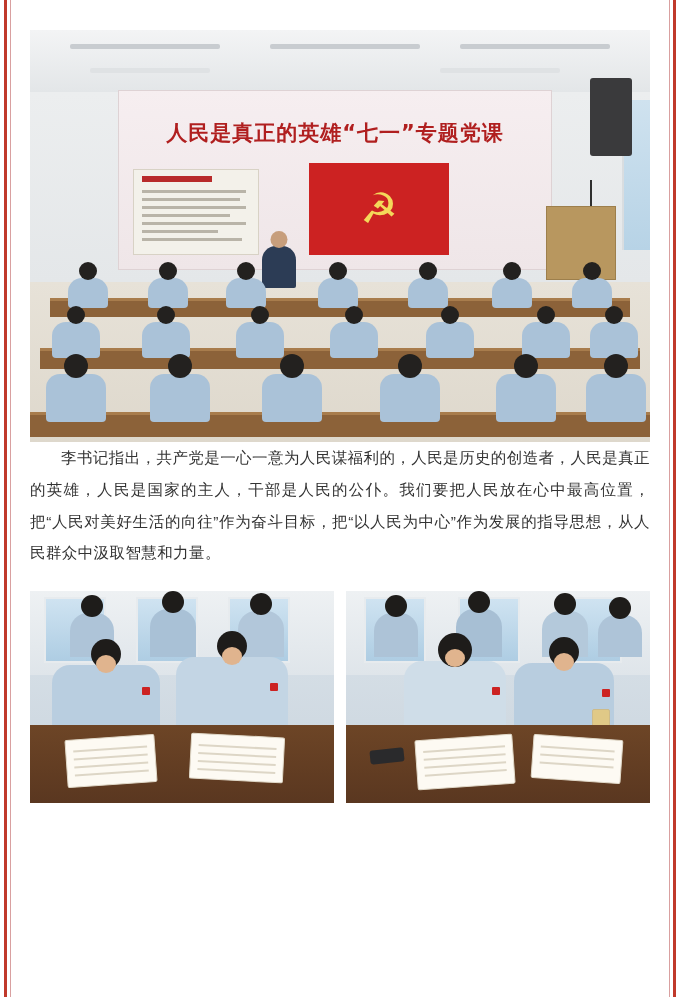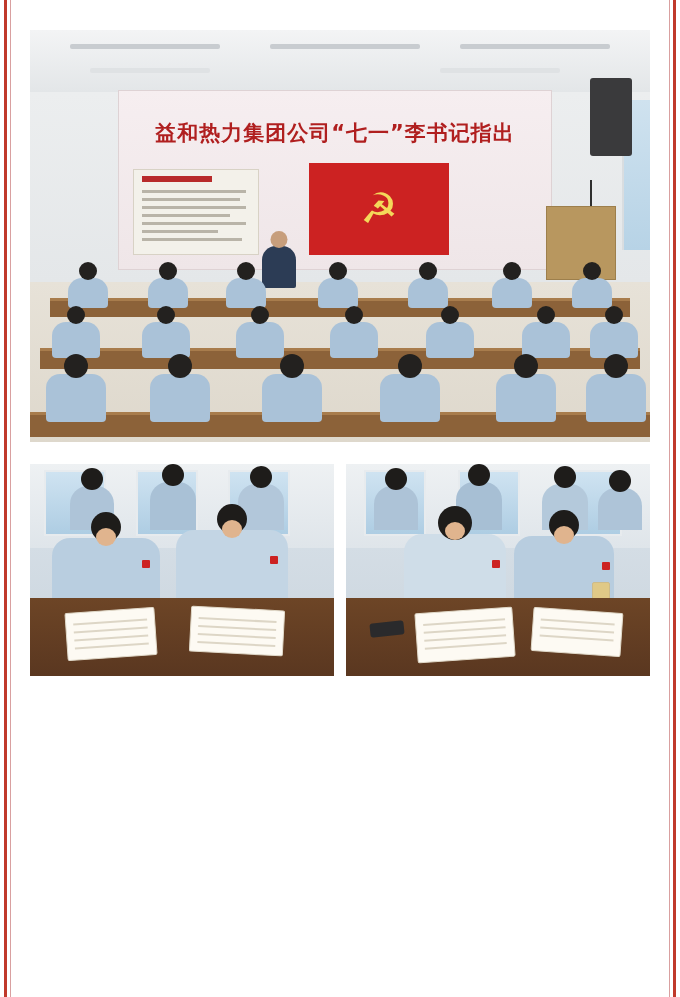--- a/index.html
+++ b/index.html
@@ -248,21 +248,21 @@
           <div class="ceil-line" style="left:40px;top:14px;width:150px;"></div>
           <div class="ceil-line" style="left:240px;top:14px;width:150px;"></div>
           <div class="ceil-line" style="left:430px;top:14px;width:150px;"></div>
           <div class="ceil-line" style="left:60px;top:38px;width:120px;background:#dfe2e4;"></div>
           <div class="ceil-line" style="left:410px;top:38px;width:120px;background:#dfe2e4;"></div>
         </div>
         <div class="wall"></div>
         <div class="window"></div>
 
         <div class="screen">
-          <div class="screen-title">益和热力集团公司“七一”李书记指出</div>
+          <div class="screen-title">人民是真正的英雄“七一”专题党课</div>
           <div class="poster">
             <div class="ph-title"></div>
             <div class="ph-line" style="top:20px;width:104px;"></div>
             <div class="ph-line" style="top:28px;width:98px;"></div>
             <div class="ph-line" style="top:36px;width:104px;"></div>
             <div class="ph-line" style="top:44px;width:88px;"></div>
             <div class="ph-line" style="top:52px;width:104px;"></div>
             <div class="ph-line" style="top:60px;width:76px;"></div>
             <div class="ph-line" style="top:68px;width:100px;"></div>
           </div>
@@ -342,20 +342,21 @@
           </div>
         <div class="person" style="left:466px;top:344px;width:60px;height:48px;">
             <div class="head" style="width:24px;height:24px;top:-20px;"></div>
           </div>
         <div class="person" style="left:556px;top:344px;width:60px;height:48px;">
             <div class="head" style="width:24px;height:24px;top:-20px;"></div>
           </div>
       </div>
     </figure>
 
+    <p class="para para-1"><span class="indent"></span><span>李书记指出，共产党是一心一意为人民谋福利的，人民是历史的创造者，人民是真正的英雄，人民是国家的主人，干部是人民的公仆。我们要把人民放在心中最高位置，把“人民对美好生活的向往”作为奋斗目标，把“以人民为中心”作为发展的指导思想，从人民群众中汲取智慧和力量。</span></p>
 
     <div class="pair">
 
       <figure class="figure figure-pair-left">
         <div class="room">
           <div class="bg-wall"></div>
           <div class="bg-window" style="left:14px;"></div>
           <div class="bg-window" style="left:106px;"></div>
           <div class="bg-window" style="left:198px;"></div>
 

